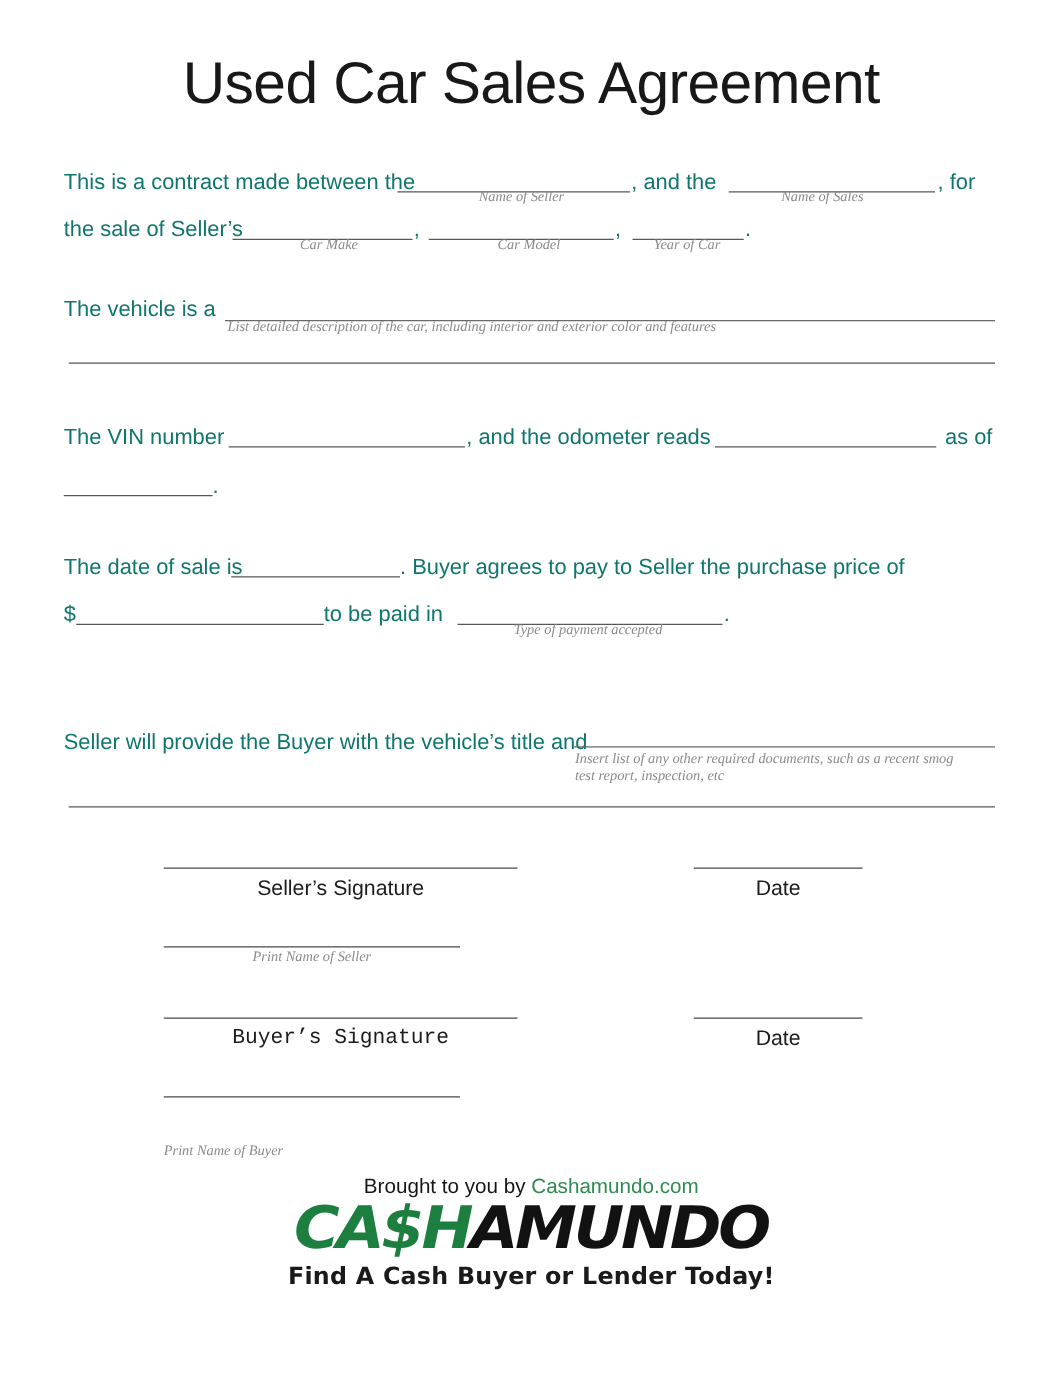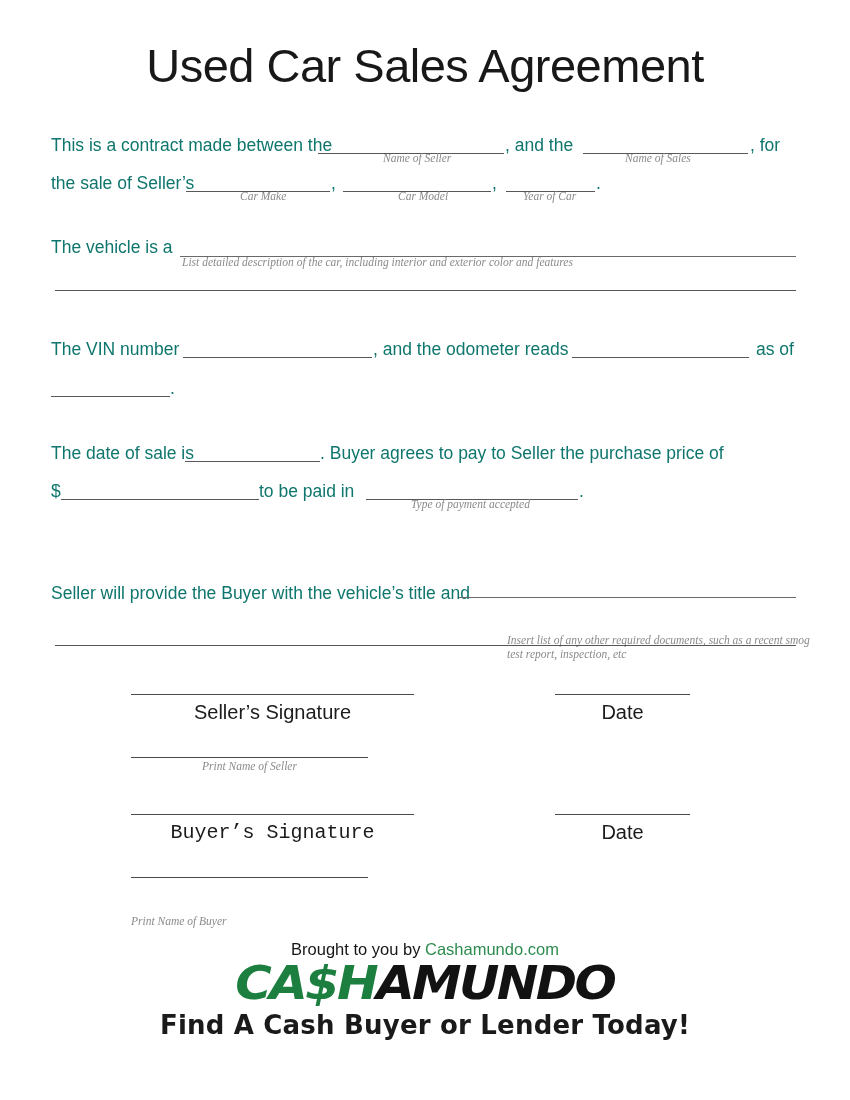--- a/index.html
+++ b/index.html
@@ -73,21 +73,21 @@
     border-bottom: 1.3px solid #555555;
   }
   .sig-rule {
     position: absolute;
     height: 0;
     border-bottom: 1.3px solid #4a4a4a;
   }
 
   .sig-label {
     position: absolute;
-    font-size: 20px;
+    font-size: 17px;
     color: #1c1c1c;
     text-align: center;
     white-space: nowrap;
   }
 
   
   .footer-credit {
     position: absolute;
     left: 0;
     top: 940px;
@@ -122,21 +122,21 @@
   .logo-word .k { color: #121212; }
 
   .logo-tagline {
     position: absolute;
     left: 0;
     top: 1010px;
     width: 850px;
     text-align: center;
     font-family: "DejaVu Sans", sans-serif;
     font-weight: bold;
-    font-size: 26px;
+    font-size: 19px;
     color: #1a1a1a;
     letter-spacing: 0.2px;
     white-space: nowrap;
   }
 </style>
 </head>
 <body>
 
 <div class="page">
 
@@ -186,21 +186,21 @@
   <div class="body-line" style="left:51px; top:483px;">$</div>
   <div class="rule" style="left:61px; top:499px; width:198px;"></div>
   <div class="body-line" style="left:259px; top:483px;">to be paid in</div>
   <div class="rule" style="left:366px; top:499px; width:212px;"></div>
   <div class="caption" style="left:411px; top:497px;">Type of payment accepted</div>
   <div class="body-line" style="left:579px; top:483px;">.</div>
 
 
   <div class="body-line" style="left:51px; top:585px;">Seller will provide the Buyer with the vehicle’s title and</div>
   <div class="rule light" style="left:459px; top:597px; width:337px;"></div>
-  <div class="caption wrap" style="left:460px; top:633px; width:320px;margin-left:47px;">Insert list of any other required documents, such as a recent smog test report, inspection, etc</div>
+  <div class="caption wrap" style="left:460px; top:600px; width:320px;">Insert list of any other required documents, such as a recent smog test report, inspection, etc</div>
   <div class="rule long" style="left:55px; top:645px; width:741px;"></div>
 
   <div class="sig-rule" style="left:131px; top:694px; width:283px;"></div>
   <div class="sig-label" style="left:131px; top:701px; width:283px;">Seller’s Signature</div>
 
   <div class="sig-rule" style="left:555px; top:694px; width:135px;"></div>
   <div class="sig-label" style="left:555px; top:701px; width:135px;">Date</div>
 
   <div class="sig-rule" style="left:131px; top:757px; width:237px;"></div>
   <div class="caption" style="left:131px; top:759px; width:237px; text-align:center;">Print Name of Seller</div>

